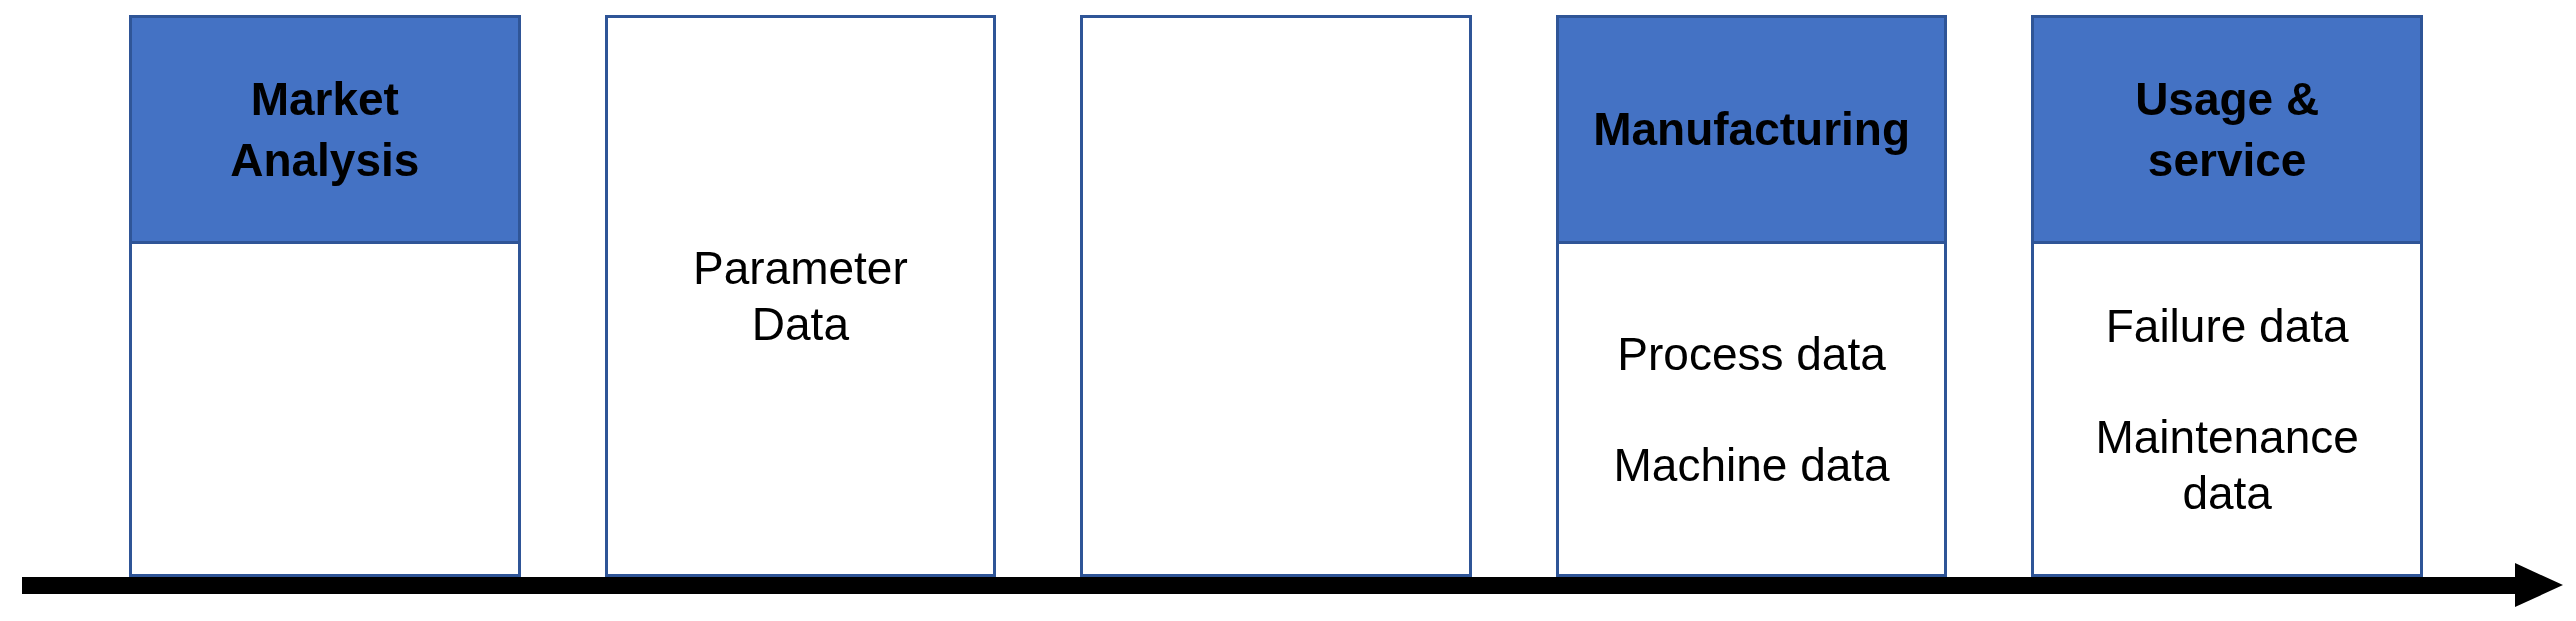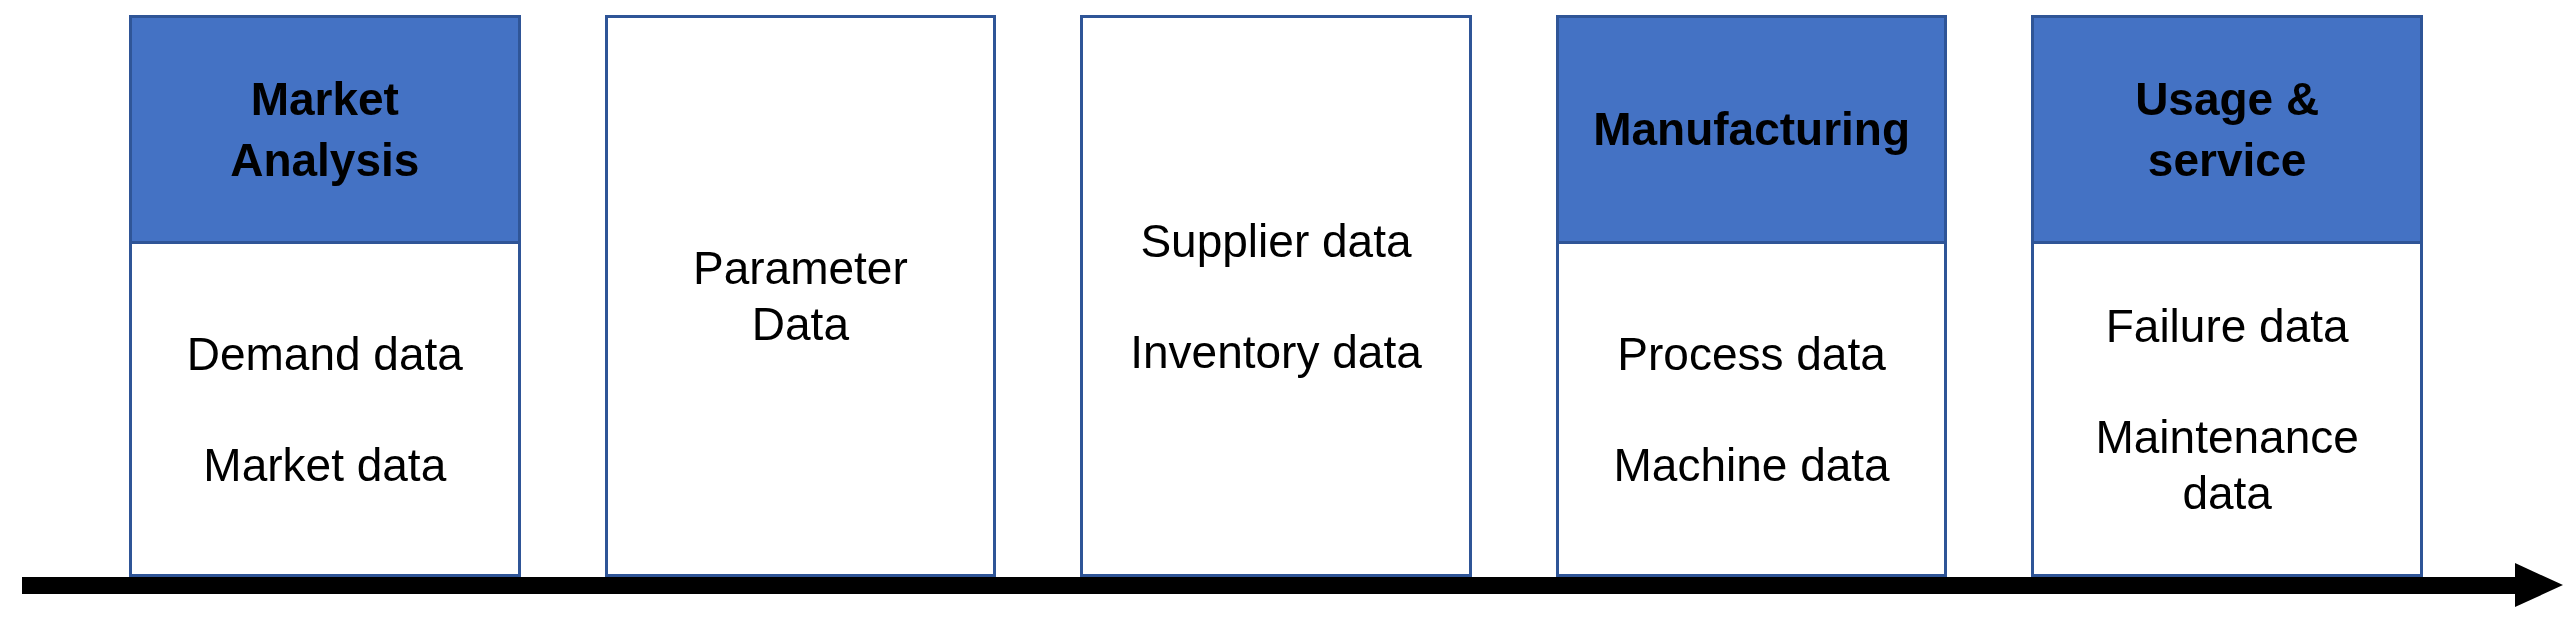--- a/index.html
+++ b/index.html
@@ -73,38 +73,30 @@
 
 <div class="canvas">
 
   <div class="stages">
 
     <div class="stage">
       <div class="stage-header">
         <span>Market
 Analysis</span>
       </div>
-      <div class="stage-body">
-        <div>Demand data</div>
-        <div>Market data</div>
-      </div>
     </div>
 
     <div class="stage">
       <div class="stage-body">
         <div>Parameter
 Data</div>
       </div>
     </div>
 
     <div class="stage">
-      <div class="stage-body">
-        <div>Supplier data</div>
-        <div>Inventory data</div>
-      </div>
     </div>
 
     <div class="stage">
       <div class="stage-header">
         <span>Manufacturing</span>
       </div>
       <div class="stage-body">
         <div>Process data</div>
         <div>Machine data</div>
       </div>

